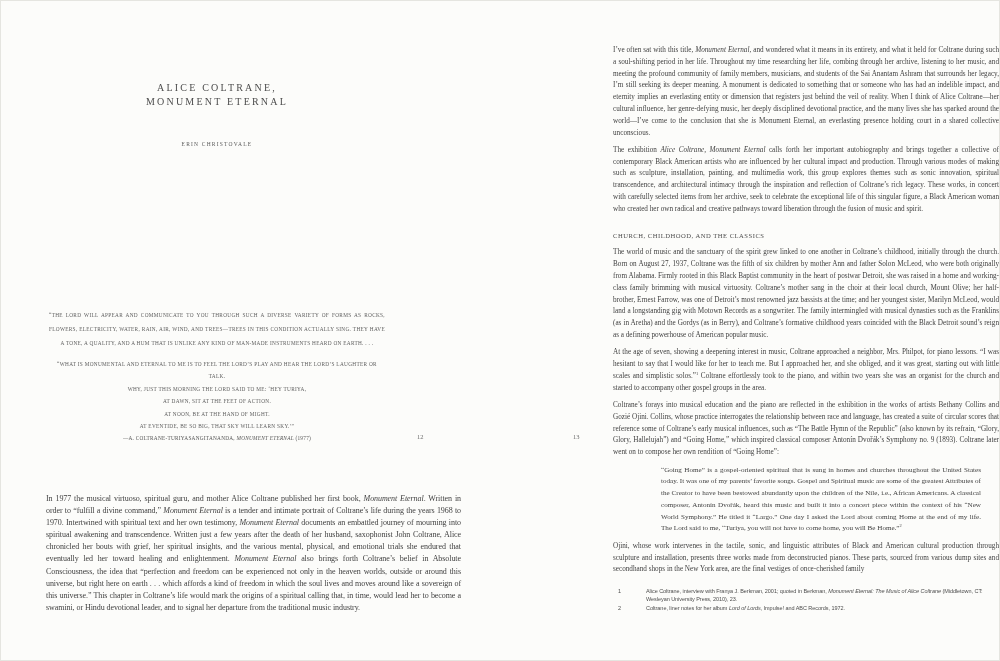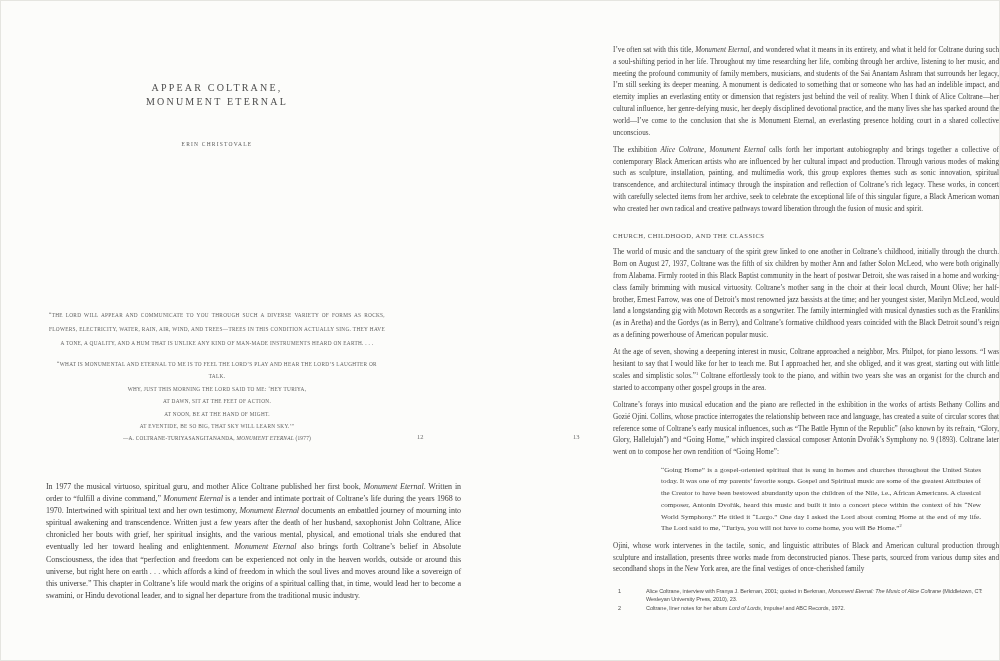--- a/index.html
+++ b/index.html
@@ -67,21 +67,21 @@
   .folio {
     position: absolute;
     font-size: 6.5px;
     color: #6e6e6e;
   }
   #folio-left  { left: 416px; top: 432px; }
   #folio-right { left: 572px; top: 432px; }
 
   .left-body {
     position: absolute;
-    left: 45px; top: 480px; width: 415px;
+    left: 45px; top: 492px; width: 415px;
     font-size: 8px;
     letter-spacing: -0.07px;
     line-height: 12.1px;
     text-align: justify;
     color: #3f3f3f;
   }
 
   
   .right-col {
     position: absolute;
@@ -123,21 +123,21 @@
   .fn-num   { position: absolute; left: 5px; top: 0; }
 </style>
 </head>
 <body>
 
 <div id="spread">
 
   <div>
 
     <div class="title-block">
-      <div class="title-line">APPEAR COLTRANE,</div>
+      <div class="title-line">ALICE COLTRANE,</div>
       <div class="title-line">MONUMENT ETERNAL</div>
       <div class="author">ERIN CHRISTOVALE</div>
     </div>
 
     <div class="epigraph">
       <div class="epigraph-stanza1">“THE LORD WILL APPEAR AND COMMUNICATE TO YOU THROUGH SUCH A DIVERSE VARIETY OF FORMS AS ROCKS, FLOWERS, ELECTRICITY, WATER, RAIN, AIR, WIND, AND TREES—TREES IN THIS CONDITION ACTUALLY SING. THEY HAVE A TONE, A QUALITY, AND A HUM THAT IS UNLIKE ANY KIND OF MAN-MADE INSTRUMENTS HEARD ON EARTH. . . .</div>
       <div class="epigraph-stanza2">
           <div>“WHAT IS MONUMENTAL AND ETERNAL TO ME IS TO FEEL THE LORD’S PLAY AND HEAR THE LORD’S LAUGHTER OR TALK.</div>
           <div>WHY, JUST THIS MORNING THE LORD SAID TO ME: ‘HEY TURIYA,</div>
           <div>AT DAWN, SIT AT THE FEET OF ACTION.</div>

